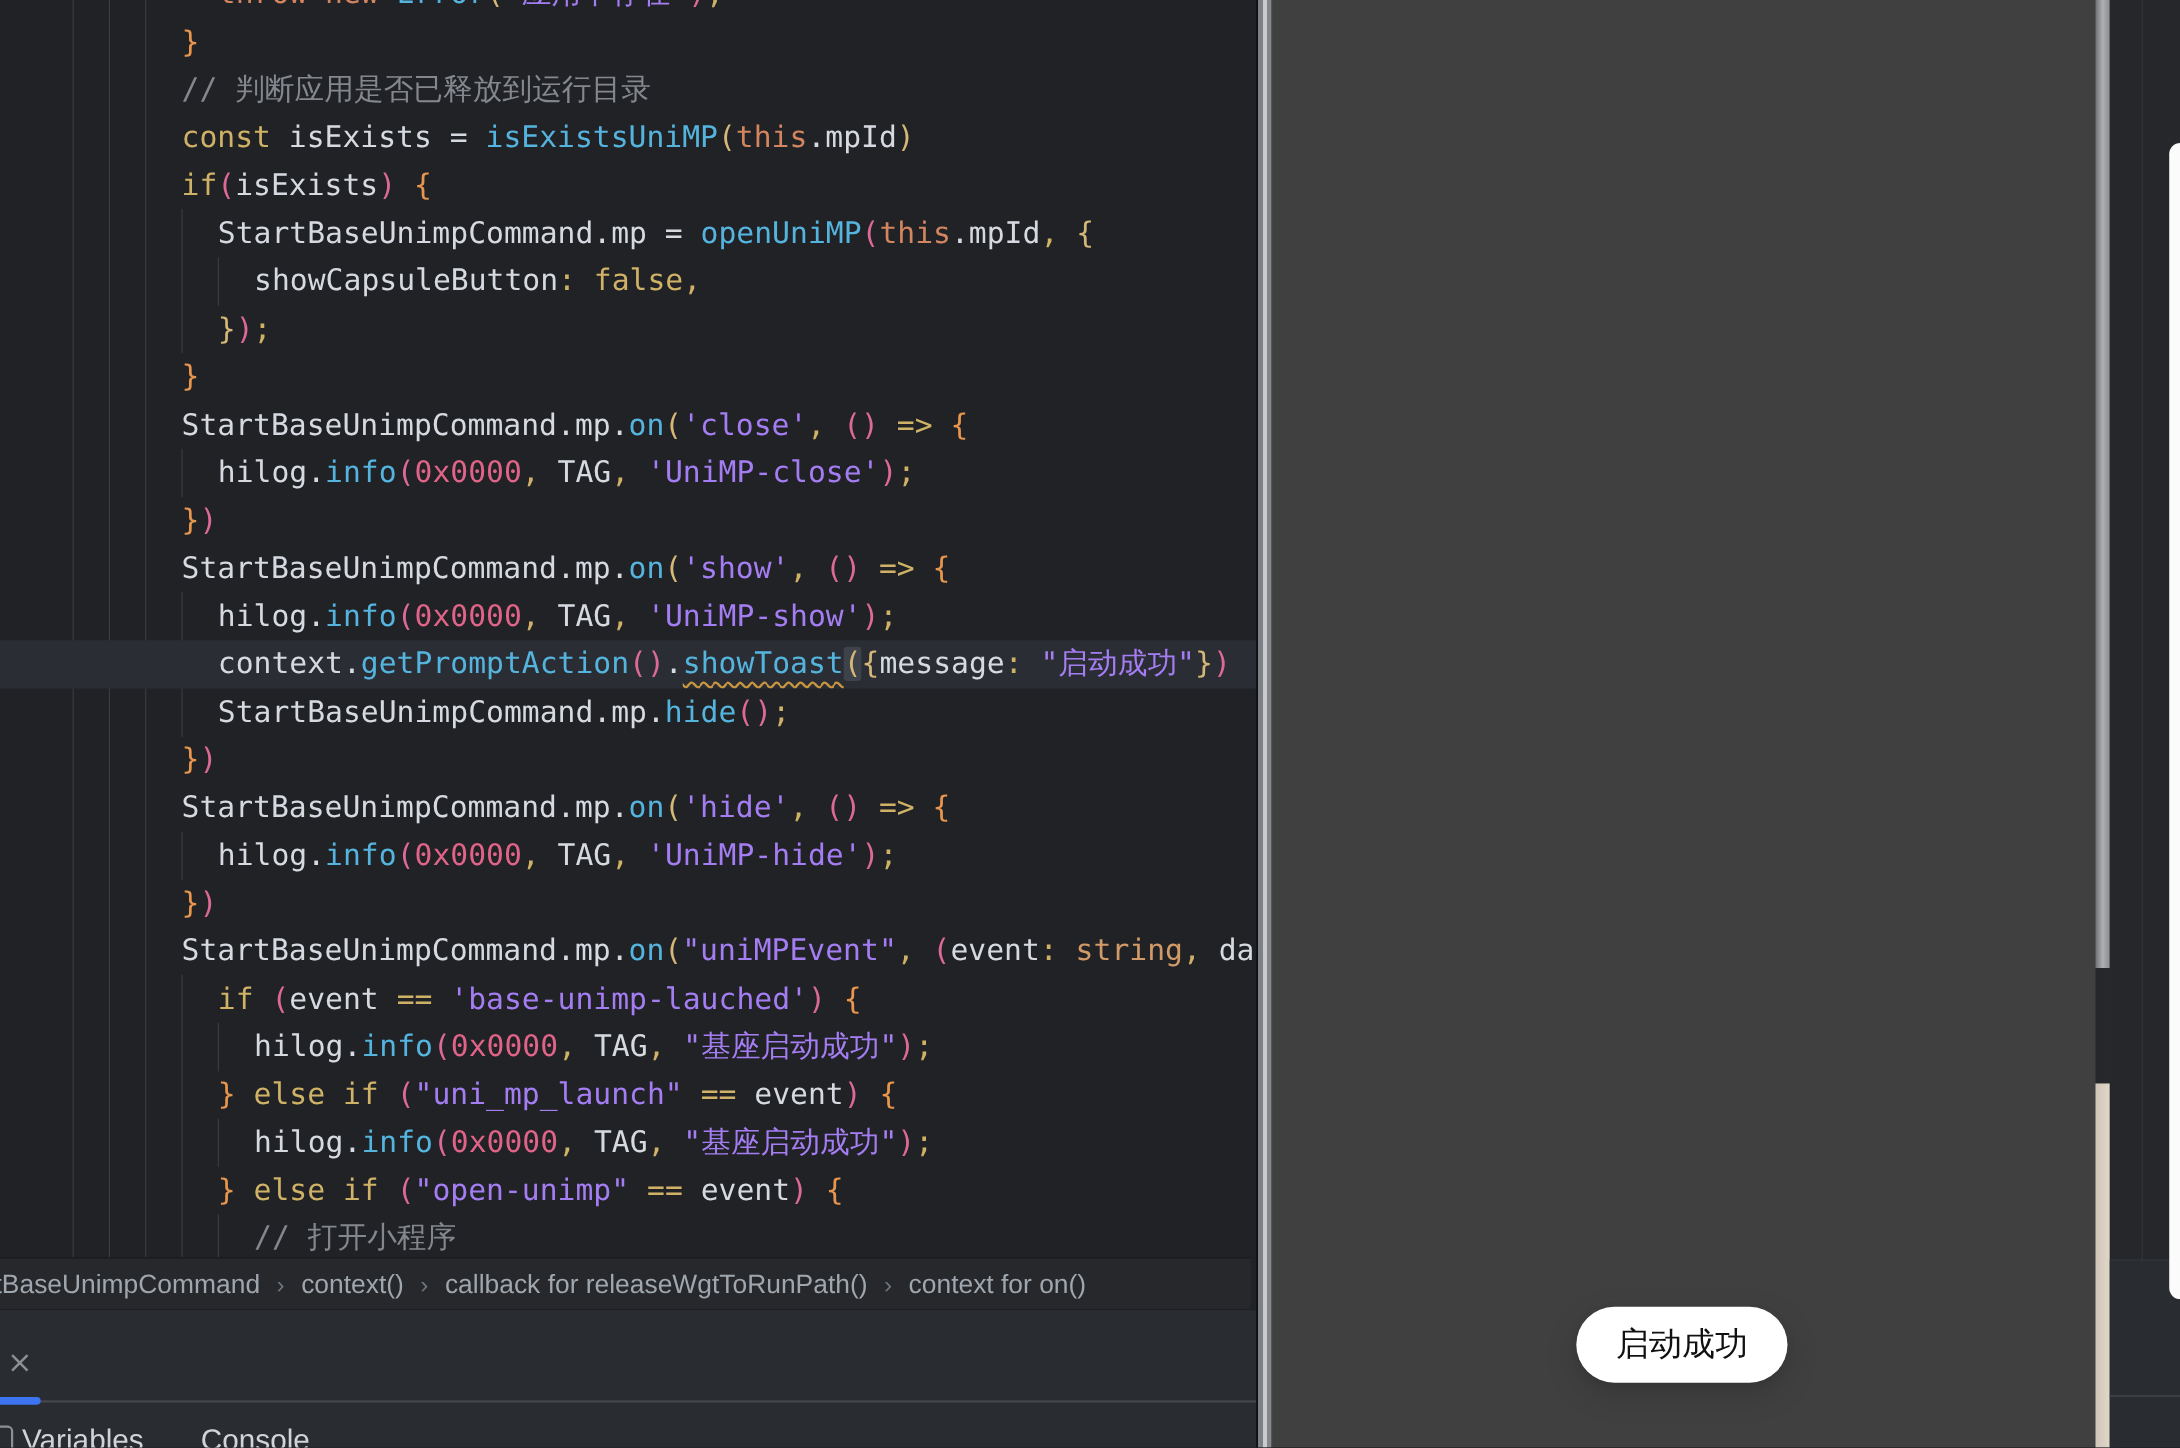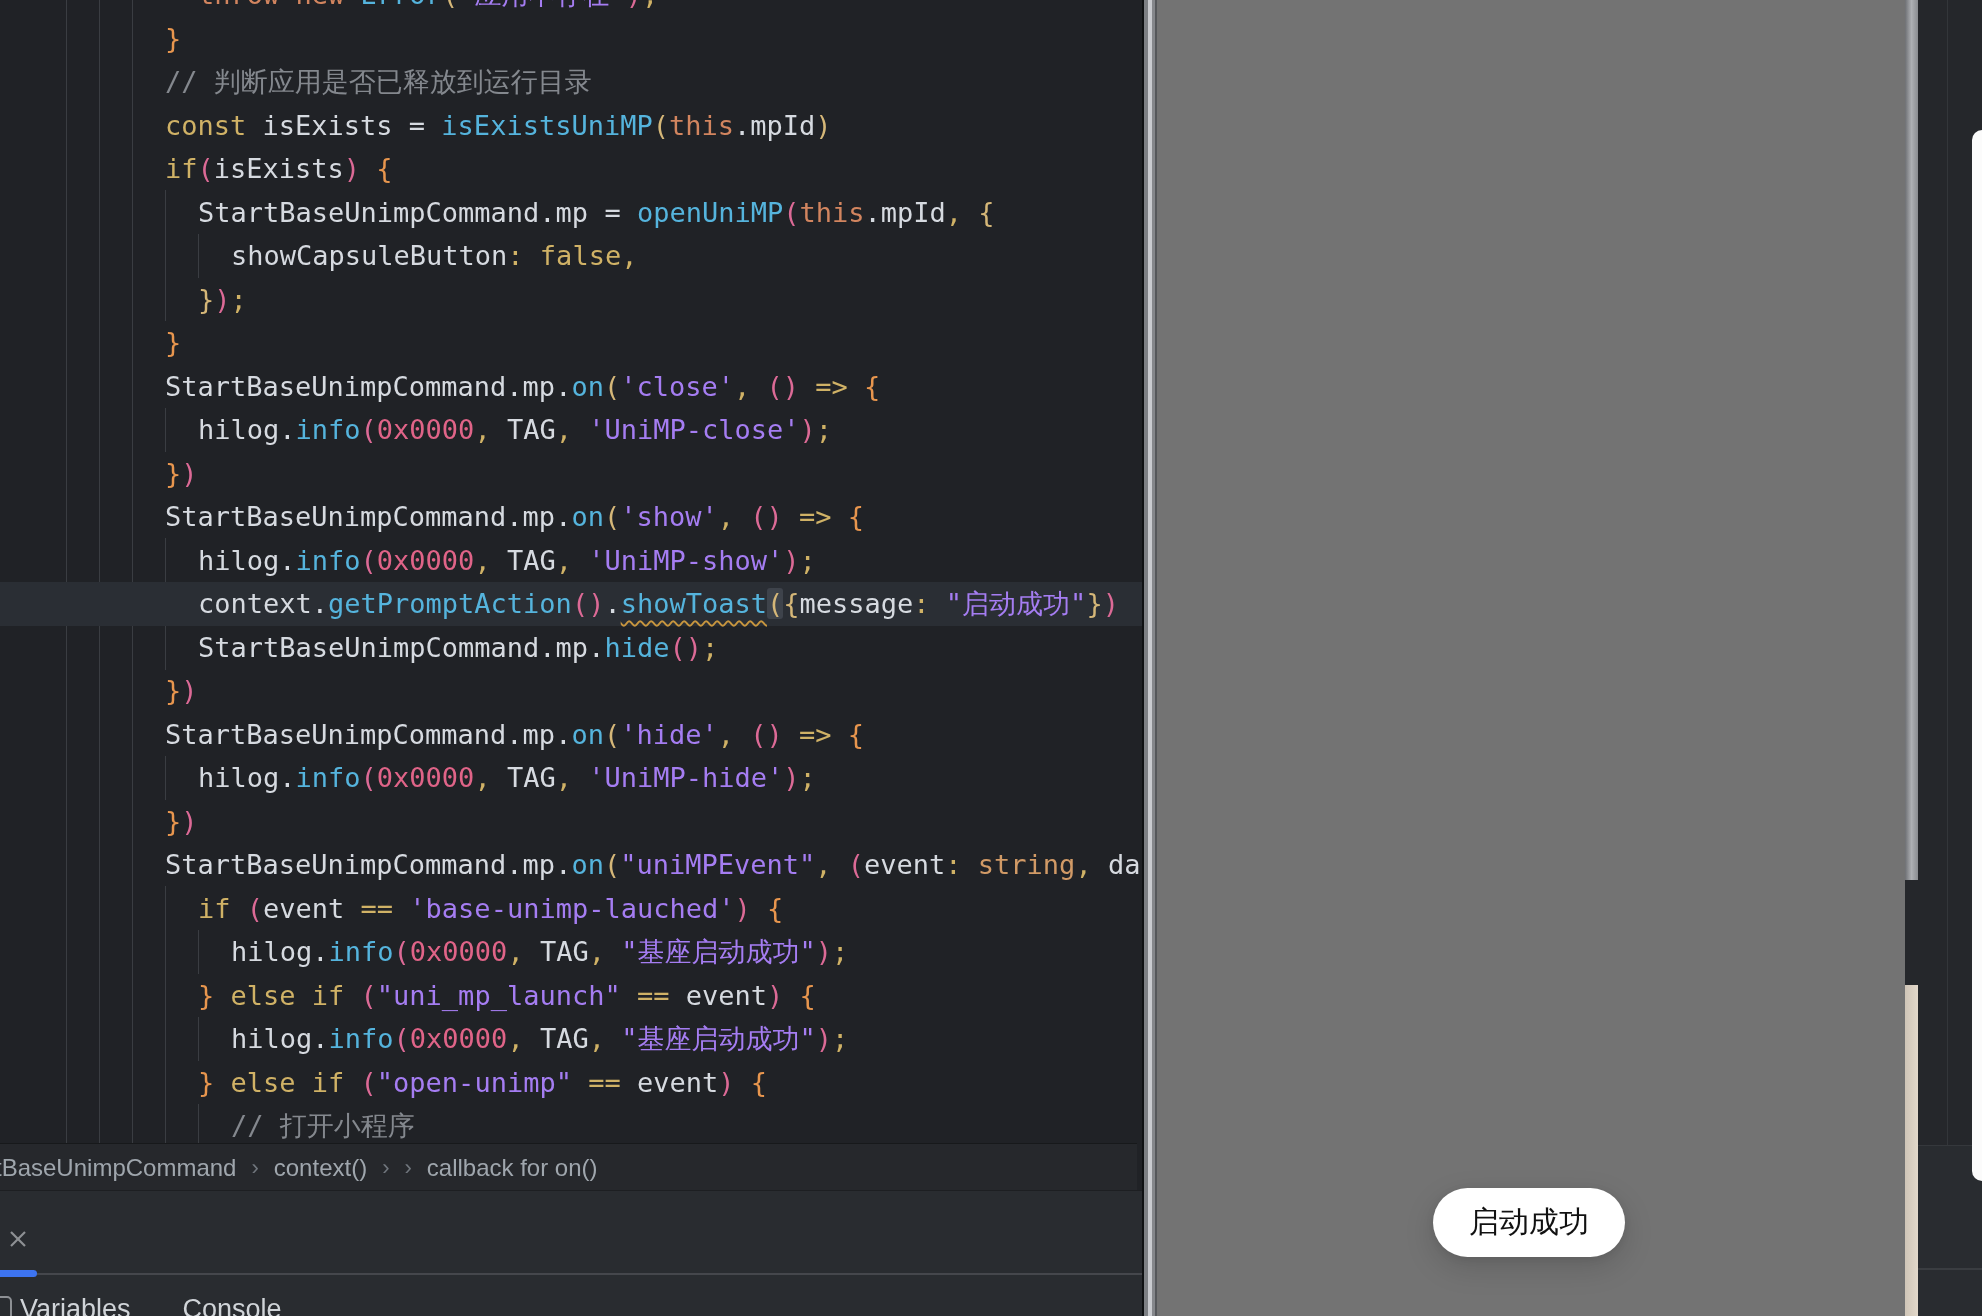--- a/index.html
+++ b/index.html
@@ -48,21 +48,21 @@
   #tab-icon-clipped{
     position:absolute;left:-14px;top:105px;width:22px;height:22px;
     border:2px solid #8d9094;border-radius:5px;
   }
   
   #splitter{
     position:absolute;left:1142px;top:0;width:15px;height:1316px;
     background:linear-gradient(90deg,#0f1113 0 2px,#7d8084 2px 6px,#c9cbcf 6px 10px,#85878b 10px 13px,#55575a 13px 15px);
   }
   #previewer{
-    position:absolute;left:1157px;top:0;width:771px;height:1316px;background:#737373;
+    position:absolute;left:1157px;top:0;width:771px;height:1316px;background:#404040;
   }
   #toast{
     position:absolute;left:276px;top:1188px;width:192px;height:69px;
     background:#ffffff;border-radius:35px;
     box-shadow:0 10px 30px rgba(0,0,0,.15),0 2px 8px rgba(0,0,0,.07);
     display:flex;align-items:center;justify-content:center;
     font-size:30px;color:#111111;
   }
   
   #edge-strip{position:absolute;left:1905px;top:0;width:13px;height:1316px;}
@@ -100,22 +100,23 @@
       <div class="guide" style="left: 198px; top: 1104px; height: 39px;"></div>
     </div>
   <div id="code"><div class="line" style="padding-left: 198px;"><span style="color: rgb(210, 133, 95);">throw</span><span style="color: rgb(214, 218, 224);"> </span><span style="color: rgb(210, 133, 95);">new</span><span style="color: rgb(214, 218, 224);"> </span><span style="color: rgb(85, 180, 221);">Error</span><span style="color: rgb(213, 183, 120);">(</span><span style="color: rgb(165, 125, 242);">'应用不存在'</span><span style="color: rgb(220, 106, 150);">)</span><span style="color: rgb(208, 178, 102);">;</span></div><div class="line" style="padding-left: 165px;"><span style="color: rgb(232, 150, 78);">}</span></div><div class="line" style="padding-left: 165px;"><span style="color: rgb(132, 136, 142);">// 判断应用是否已释放到运行目录</span></div><div class="line" style="padding-left: 165px;"><span style="color: rgb(208, 178, 102);">const</span><span style="color: rgb(214, 218, 224);"> isExists </span><span style="color: rgb(214, 218, 224);">= </span><span style="color: rgb(85, 180, 221);">isExistsUniMP</span><span style="color: rgb(213, 183, 120);">(</span><span style="color: rgb(210, 133, 95);">this</span><span style="color: rgb(214, 218, 224);">.mpId</span><span style="color: rgb(213, 183, 120);">)</span></div><div class="line" style="padding-left: 165px;"><span style="color: rgb(208, 178, 102);">if</span><span style="color: rgb(220, 106, 150);">(</span><span style="color: rgb(214, 218, 224);">isExists</span><span style="color: rgb(220, 106, 150);">)</span><span style="color: rgb(232, 150, 78);"> {</span></div><div class="line" style="padding-left: 198px;"><span style="color: rgb(214, 218, 224);">StartBaseUnimpCommand.mp </span><span style="color: rgb(214, 218, 224);">= </span><span style="color: rgb(85, 180, 221);">openUniMP</span><span style="color: rgb(220, 106, 150);">(</span><span style="color: rgb(210, 133, 95);">this</span><span style="color: rgb(214, 218, 224);">.mpId</span><span style="color: rgb(208, 178, 102);">,</span><span style="color: rgb(213, 183, 120);"> {</span></div><div class="line" style="padding-left: 231px;"><span style="color: rgb(214, 218, 224);">showCapsuleButton</span><span style="color: rgb(208, 178, 102);">:</span><span style="color: rgb(208, 178, 102);"> false</span><span style="color: rgb(208, 178, 102);">,</span></div><div class="line" style="padding-left: 198px;"><span style="color: rgb(213, 183, 120);">}</span><span style="color: rgb(220, 106, 150);">)</span><span style="color: rgb(208, 178, 102);">;</span></div><div class="line" style="padding-left: 165px;"><span style="color: rgb(232, 150, 78);">}</span></div><div class="line" style="padding-left: 165px;"><span style="color: rgb(214, 218, 224);">StartBaseUnimpCommand.mp.</span><span style="color: rgb(85, 180, 221);">on</span><span style="color: rgb(213, 183, 120);">(</span><span style="color: rgb(165, 125, 242);">'close'</span><span style="color: rgb(208, 178, 102);">,</span><span style="color: rgb(220, 106, 150);"> (</span><span style="color: rgb(220, 106, 150);">)</span><span style="color: rgb(214, 218, 224);"> </span><span style="color: rgb(208, 178, 102);">=&gt;</span><span style="color: rgb(232, 150, 78);"> {</span></div><div class="line" style="padding-left: 198px;"><span style="color: rgb(214, 218, 224);">hilog.</span><span style="color: rgb(85, 180, 221);">info</span><span style="color: rgb(220, 106, 150);">(</span><span style="color: rgb(224, 100, 136);">0x0000</span><span style="color: rgb(208, 178, 102);">,</span><span style="color: rgb(214, 218, 224);"> TAG</span><span style="color: rgb(208, 178, 102);">,</span><span style="color: rgb(165, 125, 242);"> 'UniMP-close'</span><span style="color: rgb(220, 106, 150);">)</span><span style="color: rgb(208, 178, 102);">;</span></div><div class="line" style="padding-left: 165px;"><span style="color: rgb(232, 150, 78);">}</span><span style="color: rgb(220, 106, 150);">)</span></div><div class="line" style="padding-left: 165px;"><span style="color: rgb(214, 218, 224);">StartBaseUnimpCommand.mp.</span><span style="color: rgb(85, 180, 221);">on</span><span style="color: rgb(213, 183, 120);">(</span><span style="color: rgb(165, 125, 242);">'show'</span><span style="color: rgb(208, 178, 102);">,</span><span style="color: rgb(220, 106, 150);"> (</span><span style="color: rgb(220, 106, 150);">)</span><span style="color: rgb(214, 218, 224);"> </span><span style="color: rgb(208, 178, 102);">=&gt;</span><span style="color: rgb(232, 150, 78);"> {</span></div><div class="line" style="padding-left: 198px;"><span style="color: rgb(214, 218, 224);">hilog.</span><span style="color: rgb(85, 180, 221);">info</span><span style="color: rgb(220, 106, 150);">(</span><span style="color: rgb(224, 100, 136);">0x0000</span><span style="color: rgb(208, 178, 102);">,</span><span style="color: rgb(214, 218, 224);"> TAG</span><span style="color: rgb(208, 178, 102);">,</span><span style="color: rgb(165, 125, 242);"> 'UniMP-show'</span><span style="color: rgb(220, 106, 150);">)</span><span style="color: rgb(208, 178, 102);">;</span></div><div class="line hl" style="padding-left: 198px;"><span style="color: rgb(214, 218, 224);">context.</span><span style="color: rgb(85, 180, 221);">getPromptAction</span><span style="color: rgb(220, 106, 150);">(</span><span style="color: rgb(220, 106, 150);">)</span><span style="color: rgb(214, 218, 224);">.</span><span class="tok-wavy" style="color: rgb(85, 180, 221);">showToast</span><span class="tok-box" style="color: rgb(213, 183, 120);">(</span><span style="color: rgb(213, 183, 120);">{</span><span style="color: rgb(214, 218, 224);">message</span><span style="color: rgb(208, 178, 102);">:</span><span style="color: rgb(165, 125, 242);"> "启动成功"</span><span style="color: rgb(213, 183, 120);">}</span><span style="color: rgb(220, 106, 150);">)</span></div><div class="line" style="padding-left: 198px;"><span style="color: rgb(214, 218, 224);">StartBaseUnimpCommand.mp.</span><span style="color: rgb(85, 180, 221);">hide</span><span style="color: rgb(220, 106, 150);">(</span><span style="color: rgb(220, 106, 150);">)</span><span style="color: rgb(208, 178, 102);">;</span></div><div class="line" style="padding-left: 165px;"><span style="color: rgb(232, 150, 78);">}</span><span style="color: rgb(220, 106, 150);">)</span></div><div class="line" style="padding-left: 165px;"><span style="color: rgb(214, 218, 224);">StartBaseUnimpCommand.mp.</span><span style="color: rgb(85, 180, 221);">on</span><span style="color: rgb(213, 183, 120);">(</span><span style="color: rgb(165, 125, 242);">'hide'</span><span style="color: rgb(208, 178, 102);">,</span><span style="color: rgb(220, 106, 150);"> (</span><span style="color: rgb(220, 106, 150);">)</span><span style="color: rgb(214, 218, 224);"> </span><span style="color: rgb(208, 178, 102);">=&gt;</span><span style="color: rgb(232, 150, 78);"> {</span></div><div class="line" style="padding-left: 198px;"><span style="color: rgb(214, 218, 224);">hilog.</span><span style="color: rgb(85, 180, 221);">info</span><span style="color: rgb(220, 106, 150);">(</span><span style="color: rgb(224, 100, 136);">0x0000</span><span style="color: rgb(208, 178, 102);">,</span><span style="color: rgb(214, 218, 224);"> TAG</span><span style="color: rgb(208, 178, 102);">,</span><span style="color: rgb(165, 125, 242);"> 'UniMP-hide'</span><span style="color: rgb(220, 106, 150);">)</span><span style="color: rgb(208, 178, 102);">;</span></div><div class="line" style="padding-left: 165px;"><span style="color: rgb(232, 150, 78);">}</span><span style="color: rgb(220, 106, 150);">)</span></div><div class="line" style="padding-left: 165px;"><span style="color: rgb(214, 218, 224);">StartBaseUnimpCommand.mp.</span><span style="color: rgb(85, 180, 221);">on</span><span style="color: rgb(213, 183, 120);">(</span><span style="color: rgb(165, 125, 242);">"uniMPEvent"</span><span style="color: rgb(208, 178, 102);">,</span><span style="color: rgb(220, 106, 150);"> (</span><span style="color: rgb(214, 218, 224);">event</span><span style="color: rgb(208, 178, 102);">:</span><span style="color: rgb(209, 154, 102);"> string</span><span style="color: rgb(208, 178, 102);">,</span><span style="color: rgb(214, 218, 224);"> data</span></div><div class="line" style="padding-left: 198px;"><span style="color: rgb(208, 178, 102);">if</span><span style="color: rgb(220, 106, 150);"> (</span><span style="color: rgb(214, 218, 224);">event </span><span style="color: rgb(208, 178, 102);">==</span><span style="color: rgb(165, 125, 242);"> 'base-unimp-lauched'</span><span style="color: rgb(220, 106, 150);">)</span><span style="color: rgb(232, 150, 78);"> {</span></div><div class="line" style="padding-left: 231px;"><span style="color: rgb(214, 218, 224);">hilog.</span><span style="color: rgb(85, 180, 221);">info</span><span style="color: rgb(220, 106, 150);">(</span><span style="color: rgb(224, 100, 136);">0x0000</span><span style="color: rgb(208, 178, 102);">,</span><span style="color: rgb(214, 218, 224);"> TAG</span><span style="color: rgb(208, 178, 102);">,</span><span style="color: rgb(165, 125, 242);"> "基座启动成功"</span><span style="color: rgb(220, 106, 150);">)</span><span style="color: rgb(208, 178, 102);">;</span></div><div class="line" style="padding-left: 198px;"><span style="color: rgb(232, 150, 78);">}</span><span style="color: rgb(208, 178, 102);"> else</span><span style="color: rgb(208, 178, 102);"> if</span><span style="color: rgb(220, 106, 150);"> (</span><span style="color: rgb(165, 125, 242);">"uni_mp_launch"</span><span style="color: rgb(208, 178, 102);"> ==</span><span style="color: rgb(214, 218, 224);"> event</span><span style="color: rgb(220, 106, 150);">)</span><span style="color: rgb(232, 150, 78);"> {</span></div><div class="line" style="padding-left: 231px;"><span style="color: rgb(214, 218, 224);">hilog.</span><span style="color: rgb(85, 180, 221);">info</span><span style="color: rgb(220, 106, 150);">(</span><span style="color: rgb(224, 100, 136);">0x0000</span><span style="color: rgb(208, 178, 102);">,</span><span style="color: rgb(214, 218, 224);"> TAG</span><span style="color: rgb(208, 178, 102);">,</span><span style="color: rgb(165, 125, 242);"> "基座启动成功"</span><span style="color: rgb(220, 106, 150);">)</span><span style="color: rgb(208, 178, 102);">;</span></div><div class="line" style="padding-left: 198px;"><span style="color: rgb(232, 150, 78);">}</span><span style="color: rgb(208, 178, 102);"> else</span><span style="color: rgb(208, 178, 102);"> if</span><span style="color: rgb(220, 106, 150);"> (</span><span style="color: rgb(165, 125, 242);">"open-unimp"</span><span style="color: rgb(208, 178, 102);"> ==</span><span style="color: rgb(214, 218, 224);"> event</span><span style="color: rgb(220, 106, 150);">)</span><span style="color: rgb(232, 150, 78);"> {</span></div><div class="line" style="padding-left: 231px;"><span style="color: rgb(132, 136, 142);">// 打开小程序</span></div></div>
 </div>
 
 <div id="breadcrumb">
     <span>tBaseUnimpCommand</span>
     <span class="crumb-sep">›</span>
     <span>context()</span>
     <span class="crumb-sep">›</span>
+    <span>callback for releaseWgtToRunPath()</span>
     <span class="crumb-sep">›</span>
-    <span>callback for on()</span>
+    <span>context for on()</span>
   </div>
 
 <div id="bottom-panel">
   <div id="close-btn">
     <svg width="24" height="24" viewBox="0 0 24 24">
       <line x1="5" y1="5" x2="19" y2="19" stroke="#8e9194" stroke-width="2.2"></line>
       <line x1="19" y1="5" x2="5" y2="19" stroke="#8e9194" stroke-width="2.2"></line>
     </svg>
   </div>
   <div id="divider-line"></div>

